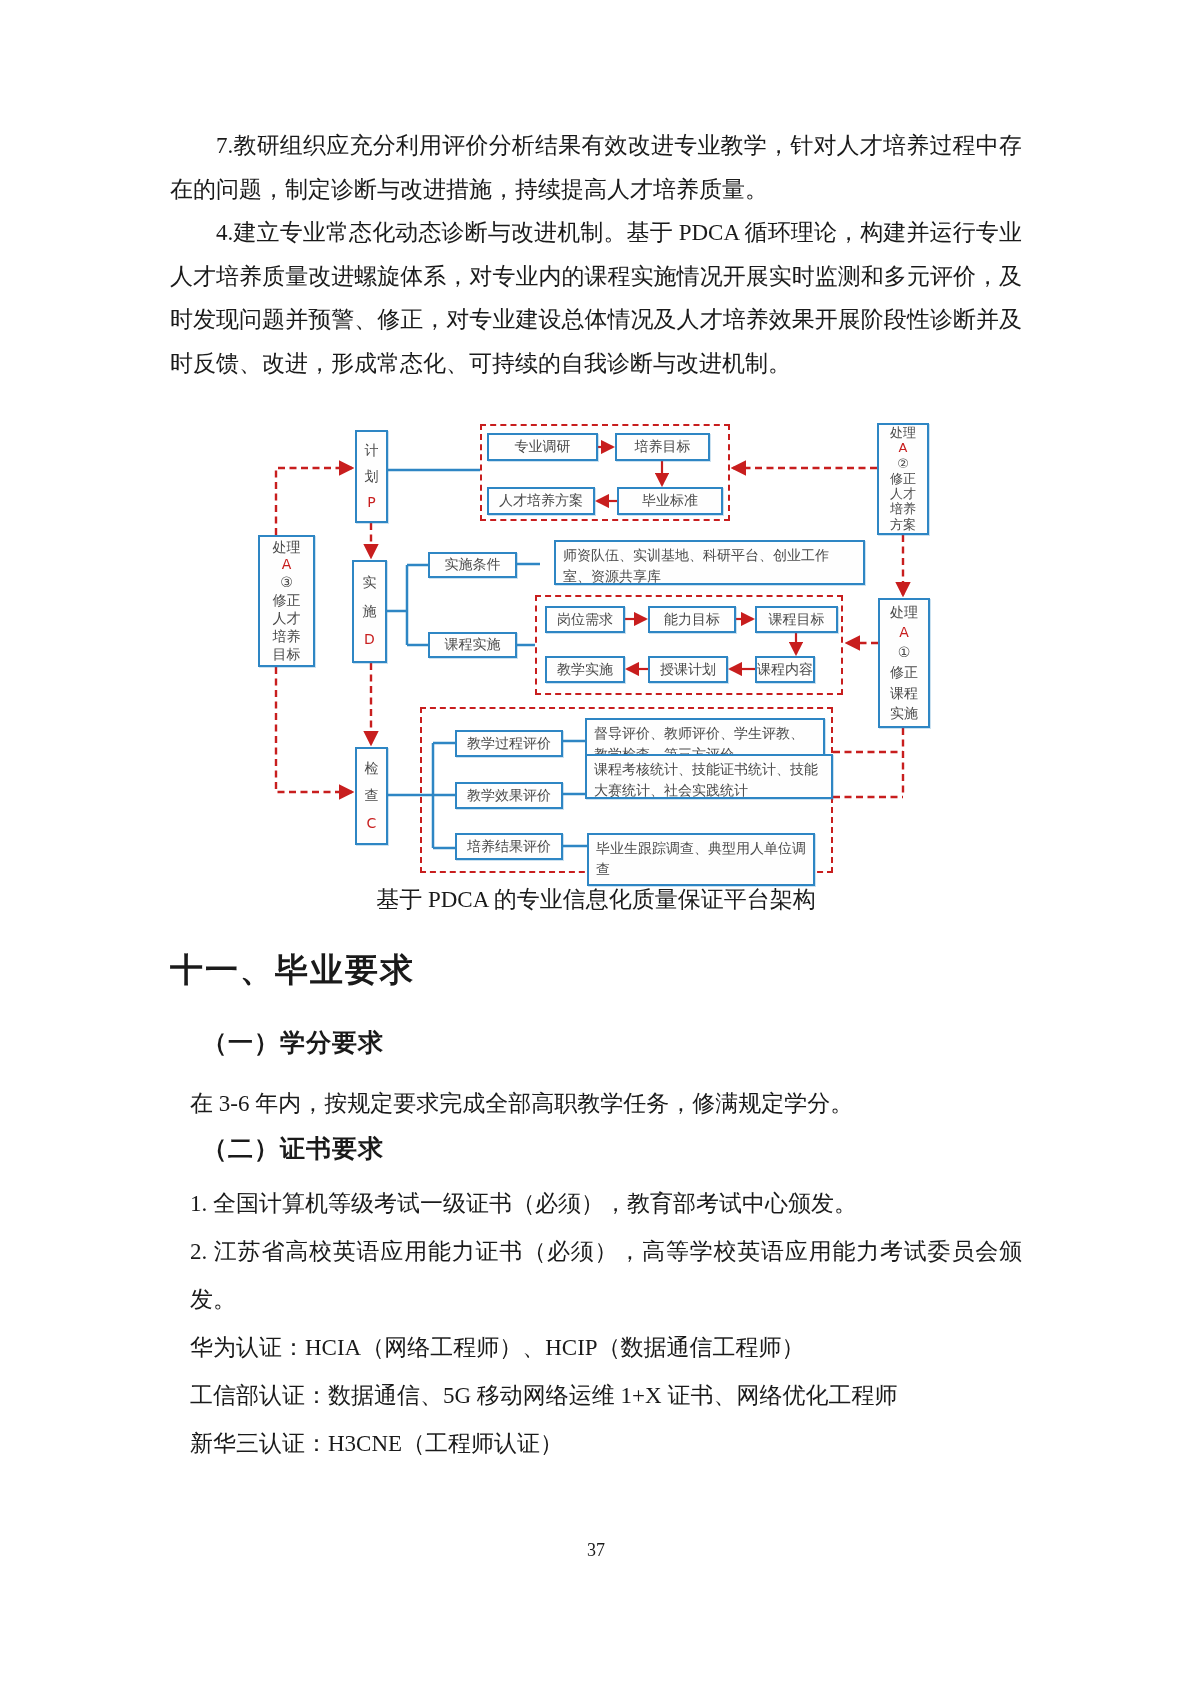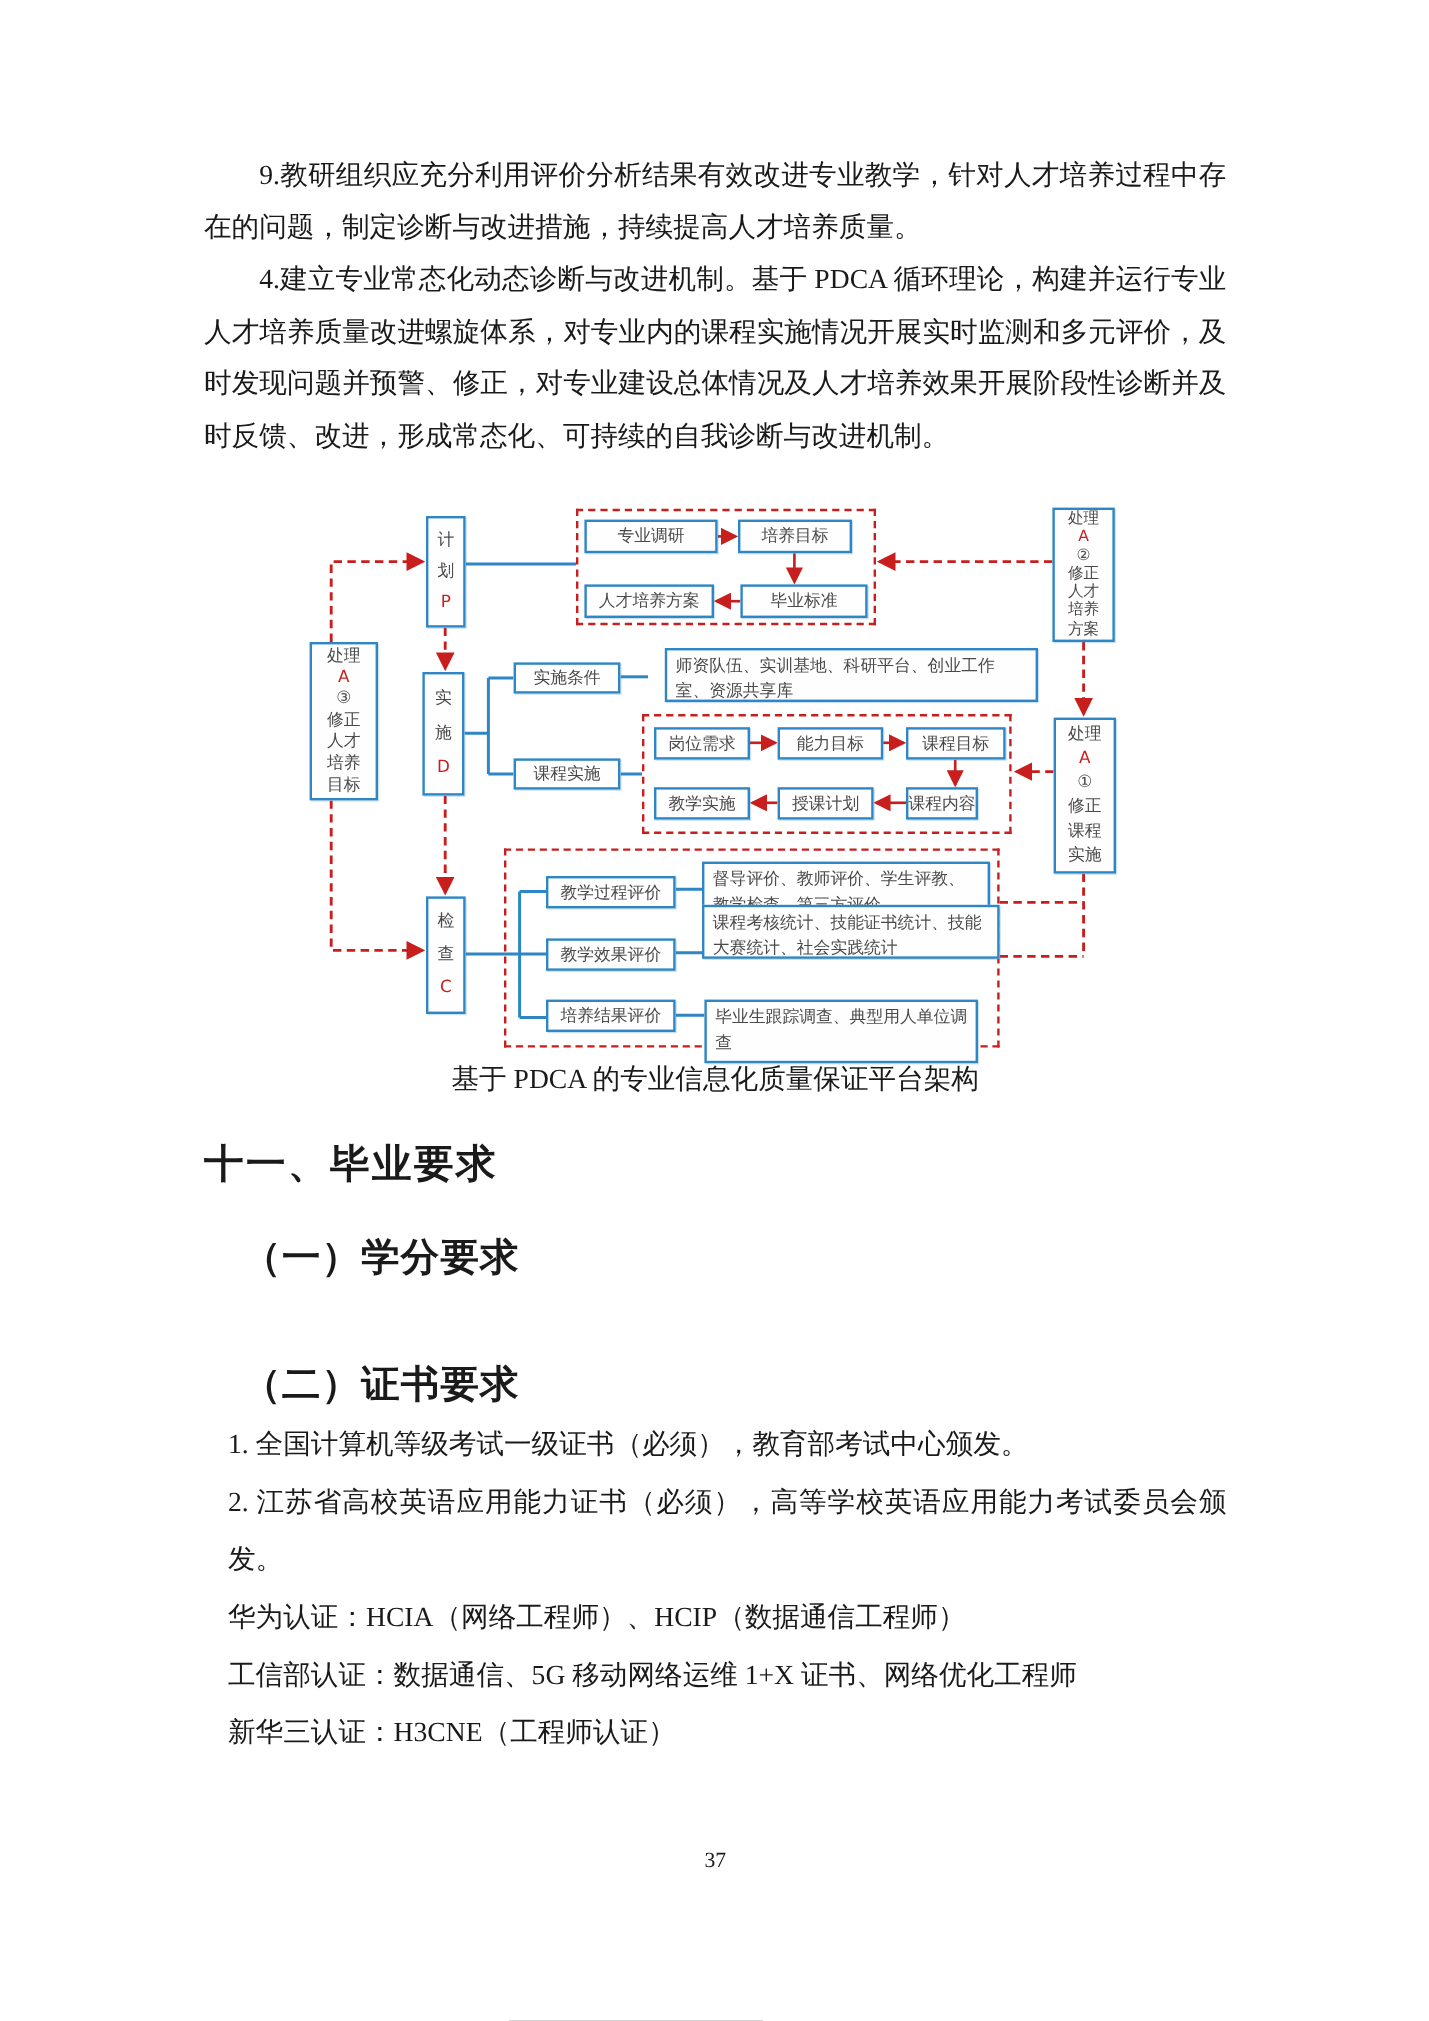--- a/index.html
+++ b/index.html
@@ -7,21 +7,21 @@
     position:relative;width:1191px;height:1684px;margin:0 auto;background:#ffffff;
     font-family:"Liberation Serif","DejaVu Serif",serif;color:#1a1a1a;overflow:hidden;
   }
   
   .text-block{position:absolute;left:170px;width:852px;}
   .para{font-size:23px;line-height:43.5px;text-align:justify;text-indent:2em;margin:0;}
   .caption{position:absolute;left:170px;width:852px;text-align:center;font-size:23px;}
   .h1{position:absolute;left:170px;font-family:"DejaVu Sans","Liberation Sans",sans-serif;
       font-weight:bold;font-size:33px;letter-spacing:2px;}
   .h2{position:absolute;left:202px;font-family:"DejaVu Sans","Liberation Sans",sans-serif;
-      font-weight:bold;font-size:32px;letter-spacing:1px;}
+      font-weight:bold;font-size:25px;letter-spacing:1px;}
   .sbody{position:absolute;left:190px;width:832px;font-size:23px;line-height:43px;text-align:justify;}
   .items{position:absolute;left:190px;width:832px;}
   .items p{margin:0;font-size:23px;line-height:48px;text-align:justify;}
   .pagenum{position:absolute;left:170px;width:852px;text-align:center;font-size:18px;}
 
   
   .diagram{position:absolute;left:230px;top:390px;width:715px;height:490px;
            font-family:"DejaVu Sans","Liberation Sans",sans-serif;}
   .diagram svg{position:absolute;left:0;top:0;}
   .bx{position:absolute;box-sizing:border-box;border:2px solid #2e86c4;background:#fefefe;
@@ -32,21 +32,21 @@
   .dbox{font-size:14px;line-height:1.5;padding:3px 7px;text-align:left;}
   .dashed-rect{position:absolute;box-sizing:border-box;border:2px dashed #c81e1e;}
   .red{color:#c81e1e;}
 </style>
 </head>
 <body>
 
 <div class="page">
 
   <div class="text-block" style="top:124px;">
-    <p class="para">9.教研组织应充分利用评价分析结果有效改进专业教学，针对人才培养过程中存在的问题，制定诊断与改进措施，持续提高人才培养质量。</p>
+    <p class="para">7.教研组织应充分利用评价分析结果有效改进专业教学，针对人才培养过程中存在的问题，制定诊断与改进措施，持续提高人才培养质量。</p>
     <p class="para">4.建立专业常态化动态诊断与改进机制。基于 PDCA 循环理论，构建并运行专业人才培养质量改进螺旋体系，对专业内的课程实施情况开展实时监测和多元评价，及时发现问题并预警、修正，对专业建设总体情况及人才培养效果开展阶段性诊断并及时反馈、改进，形成常态化、可持续的自我诊断与改进机制。</p>
   </div>
 
   <div class="diagram">
 
     <svg width="715" height="490" viewBox="0 0 715 490">
       <defs>
         <marker id="ra" viewBox="0 0 10 10" refX="8.5" refY="5" markerWidth="6.5" markerHeight="6.5" orient="auto-start-reverse">
           <path d="M0,0 L10,5 L0,10 z" fill="#c81e1e"></path>
         </marker>
@@ -151,20 +151,21 @@
     <div class="bx hbox" style="left:225px;top:443px;width:108px;height:27px;">培养结果评价</div>
     <div class="bx dbox" style="left:355px;top:328px;width:240px;height:45px;">督导评价、教师评价、学生评教、教学检查、第三方评价</div>
     <div class="bx dbox" style="left:355px;top:364px;width:248px;height:45px;">课程考核统计、技能证书统计、技能大赛统计、社会实践统计</div>
     <div class="bx dbox" style="left:357px;top:443px;width:228px;height:53px;">毕业生跟踪调查、典型用人单位调查</div>
   </div>
 
   <div class="caption" style="top:884px;">基于 PDCA 的专业信息化质量保证平台架构</div>
 
   <div class="h1" style="top:948px;">十一、毕业要求</div>
   <div class="h2" style="top:1026px;">（一）学分要求</div>
+  <div class="sbody" style="top:1082px;">在 3-6 年内，按规定要求完成全部高职教学任务，修满规定学分。</div>
   <div class="h2" style="top:1132px;">（二）证书要求</div>
 
   <div class="items" style="top:1180px;">
     <p>1. 全国计算机等级考试一级证书（必须），教育部考试中心颁发。</p>
     <p>2. 江苏省高校英语应用能力证书（必须），高等学校英语应用能力考试委员会颁发。</p>
     <p>华为认证：HCIA（网络工程师）、HCIP（数据通信工程师）</p>
     <p>工信部认证：数据通信、5G 移动网络运维 1+X 证书、网络优化工程师</p>
     <p>新华三认证：H3CNE（工程师认证）</p>
   </div>
 

